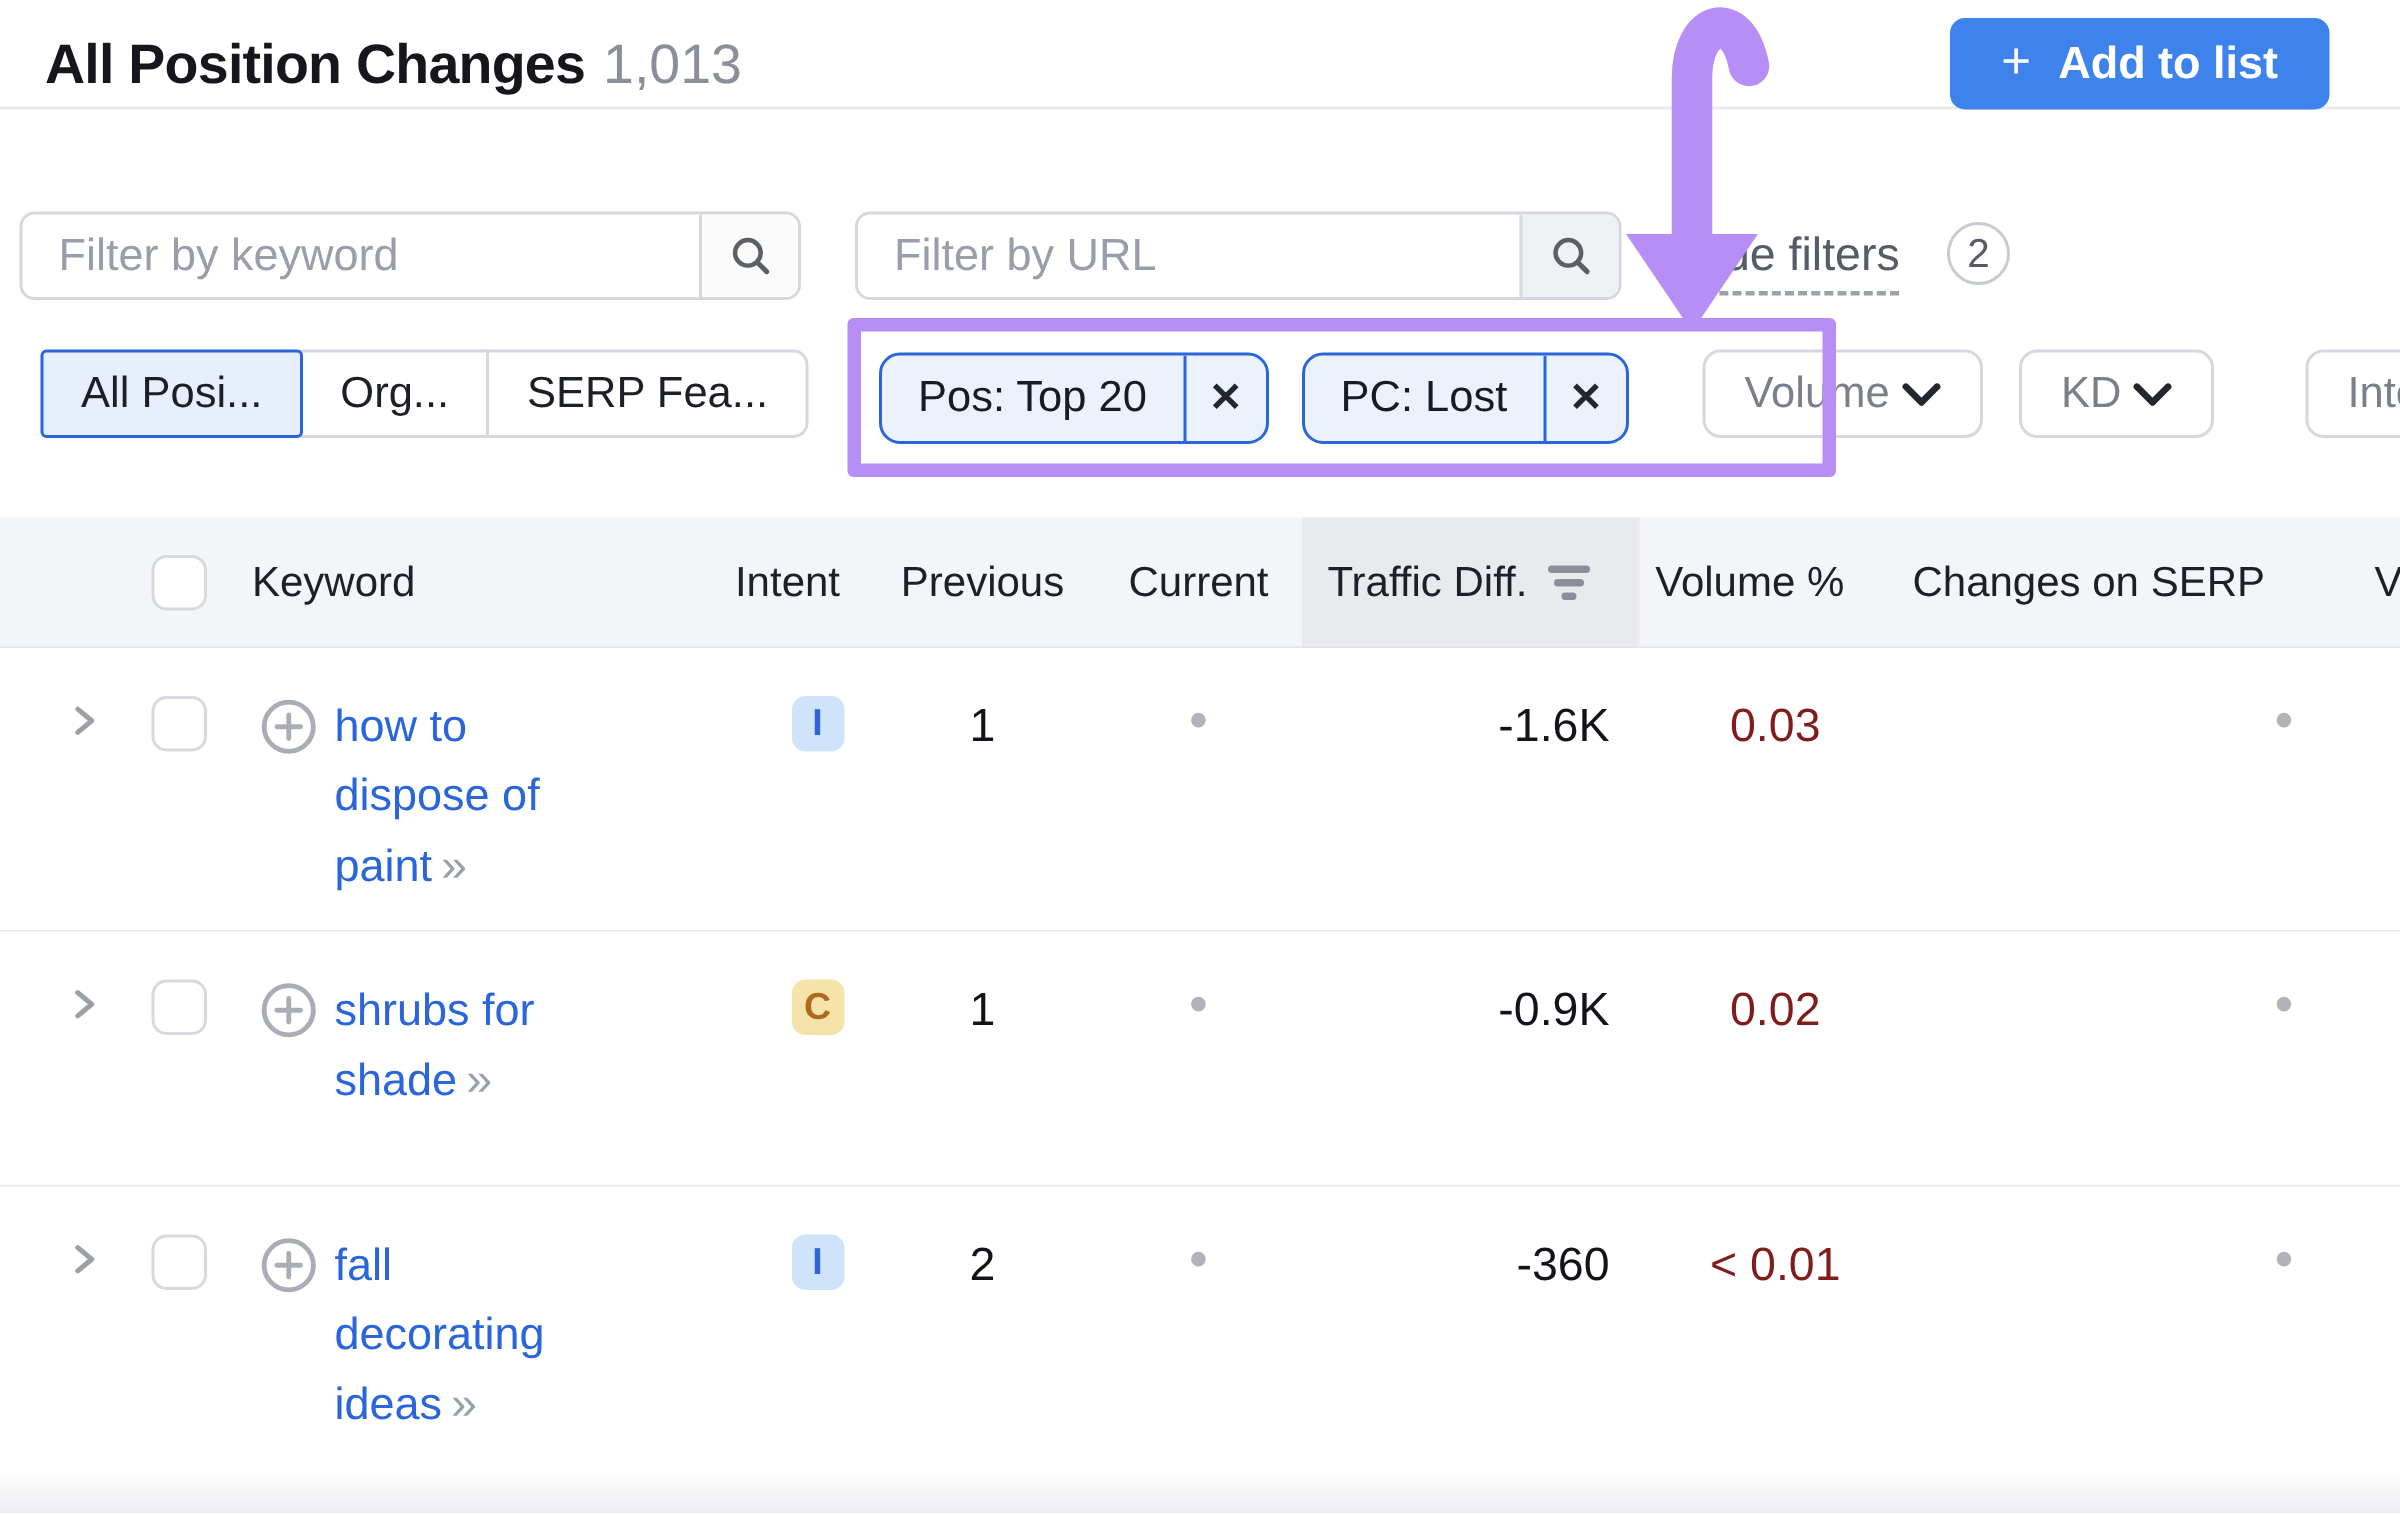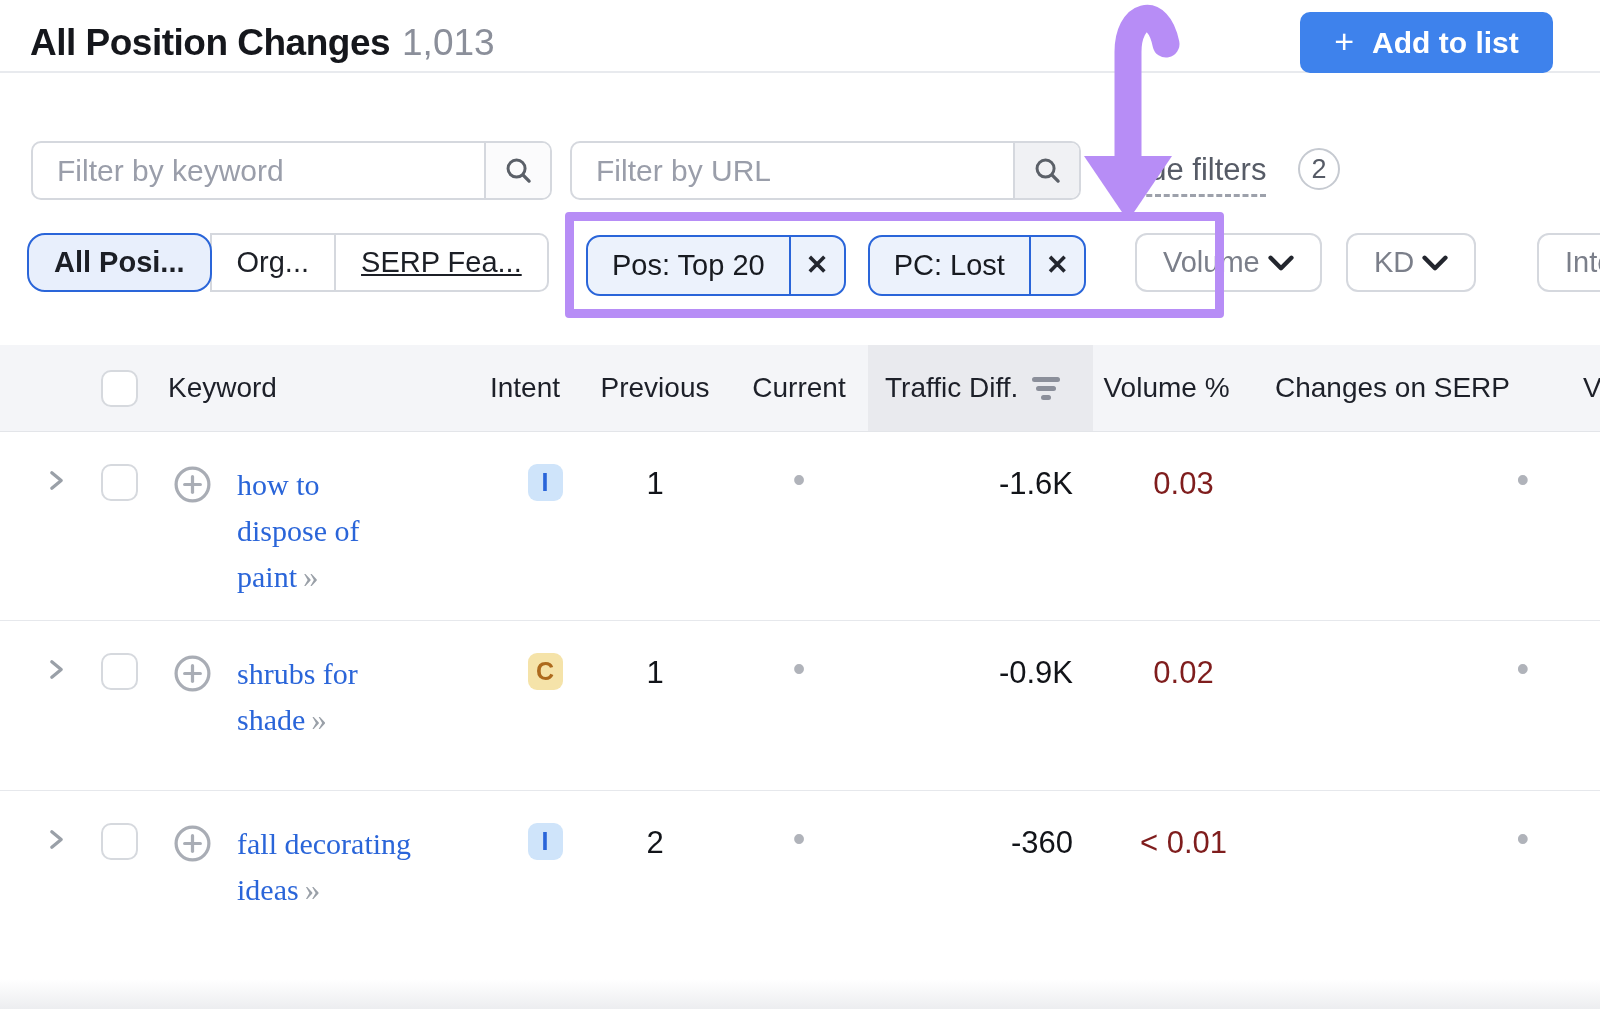--- a/index.html
+++ b/index.html
@@ -13,36 +13,36 @@
   .page-title .count { font-weight:400; color:#8b8f9a; margin-left:12px; letter-spacing:0; }
   .add-btn { position:absolute; left:1300px; top:12px; width:253px; height:61px; background:#3e82ec; border:none; border-radius:10px;
              color:#fff; font-family:inherit; font-size:30px; font-weight:600; display:flex; align-items:center; justify-content:center; gap:18px; cursor:pointer; }
   .add-btn .plus { font-size:34px; font-weight:400; position:relative; top:-1px; }
 
   
   .finput { position:absolute; top:141px; height:59px; border:2px solid #d5d8de; border-radius:10px; display:flex; overflow:hidden; background:#fff; }
   .finput input { flex:1; border:none; outline:none; padding:0 20px 0 24px; font-family:inherit; font-size:30px; color:#30343c; background:transparent; }
   .finput input::placeholder { color:#9a9eaa; }
   .finput .search-seg { width:66px; border-left:2px solid #d5d8de; display:flex; align-items:center; justify-content:center; cursor:pointer; }
-  .finput-keyword { left:31px; width:521px; }
+  .finput-keyword { left:13px; width:521px; }
   .finput-url { left:570px; width:511px; }
   .finput-keyword .search-seg { background:#fbfbfc; }
   .finput-url .search-seg { background:#f0f1f4; }
 
   .hide-filters { position:absolute; left:1120px; top:152px; font-size:31px; color:#565b66; border-bottom:3px dashed #9da1ab; padding-bottom:6px; cursor:pointer; }
   .filter-count-badge { position:absolute; left:1298px; top:148px; width:42px; height:42px; border:2px solid #c6cad1; border-radius:50%;
                         display:flex; align-items:center; justify-content:center; font-size:27px; color:#565b66; }
 
   
   .seg-group { position:absolute; left:27px; top:233px; height:59px; display:flex; }
   .seg { display:flex; align-items:center; padding:0 25px; font-size:29px; color:#1c1f26; background:#fff;
          border:2px solid #d5d8de; margin-left:-2px; cursor:pointer; white-space:nowrap; }
   .seg:first-child { margin-left:0; border-radius:10px 0 0 10px; }
-  .seg:last-child { border-radius:0 10px 10px 0;text-decoration:underline; }
-  .seg[data-selected="true"] { background:#e8effc; border-color:#2a65d9; border-radius:18px; z-index:2;font-weight:bold; }
+  .seg:last-child { border-radius:0 10px 10px 0; }
+  .seg[data-selected="true"] { background:#e8effc; border-color:#2a65d9; border-radius:4px; z-index:2; }
 
   .annotation-box { position:absolute; left:565px; top:212px; width:659px; height:106px; border:9px solid #b78df6; border-radius:4px;
                     display:flex; align-items:center; gap:22px; padding-left:12px; z-index:5; }
   .chip { display:flex; height:61px; border:2px solid #2a65d9; border-radius:14px; background:#ecf2fc; overflow:hidden; }
   .chip .chip-label { display:flex; align-items:center; padding:0 24px; font-size:29px; color:#181b21; white-space:nowrap; }
   .chip .chip-x { display:flex; align-items:center; justify-content:center; width:55px; border-left:2px solid #2a65d9;
                   font-size:27px; font-weight:700; color:#23262e; cursor:pointer; }
 
   .drop-btn { position:absolute; top:233px; height:59px; border:2px solid #d5d8de; border-radius:12px; background:#fff;
               display:flex; align-items:center; gap:8px; padding:0 26px; font-size:29px; color:#7b7f8a; cursor:pointer; white-space:nowrap; }
@@ -70,21 +70,21 @@
 
   .tbody-row { border-bottom:1px solid #e6e8ec; }
   .tbody-row:last-child { border-bottom:none; }
   .r1 { height:189px; } .r2 { height:170px; } .r3 { height:219px; }
 
   .c-expand { padding:36px 0 0 44px; }
   .c-check { padding-top:32px; display:flex; justify-content:center; align-items:flex-start; }
   .checkbox { width:37px; height:37px; border:2px solid #d6d9de; border-radius:10px; background:#fff; cursor:pointer; }
   .c-keyword { padding:30px 0 0 22px; display:flex; align-items:flex-start; }
   .plus-circle { flex:0 0 auto; margin-top:2px; cursor:pointer; }
-  .kw-link { display:block; width:176px; margin-left:24px; font-size:30px; line-height:46px; color:#2a65d9; text-decoration:none; cursor:pointer;font-family:Liberation Serif, serif; }
+  .kw-link { display:block; width:176px; margin-left:10px; font-size:30px; line-height:46px; color:#2a65d9; text-decoration:none; cursor:pointer; }
   .kw-arrows { color:#9aa0a8; font-size:31px; margin-left:6px; letter-spacing:-2px; }
   .c-intent { padding:32px 0 0 40px; display:flex; justify-content:center; align-items:flex-start; }
   .intent-badge { width:35px; height:37px; border-radius:9px; display:flex; align-items:center; justify-content:center;
                   font-size:25px; font-weight:700; }
   .intent-badge[data-kind="I"] { background:#cfe4fa; color:#2a65d9; }
   .intent-badge[data-kind="C"] { background:#f5e3a9; color:#ad6a1d; }
   .c-num { padding-top:32px; font-size:31px; line-height:40px; color:#121419; display:flex; justify-content:center; align-items:flex-start; }
   .c-dot { padding-top:28px; font-size:36px; line-height:40px; color:#b0b3ba; display:flex; justify-content:center; align-items:flex-start; }
   .c-tdiff { padding:32px 20px 0 0; font-size:31px; line-height:40px; color:#121419; display:flex; justify-content:flex-end; align-items:flex-start; }
   .c-tpct { padding:32px 0 0 34px; font-size:31px; line-height:40px; color:#7f1d1d; display:flex; justify-content:center; align-items:flex-start; }

